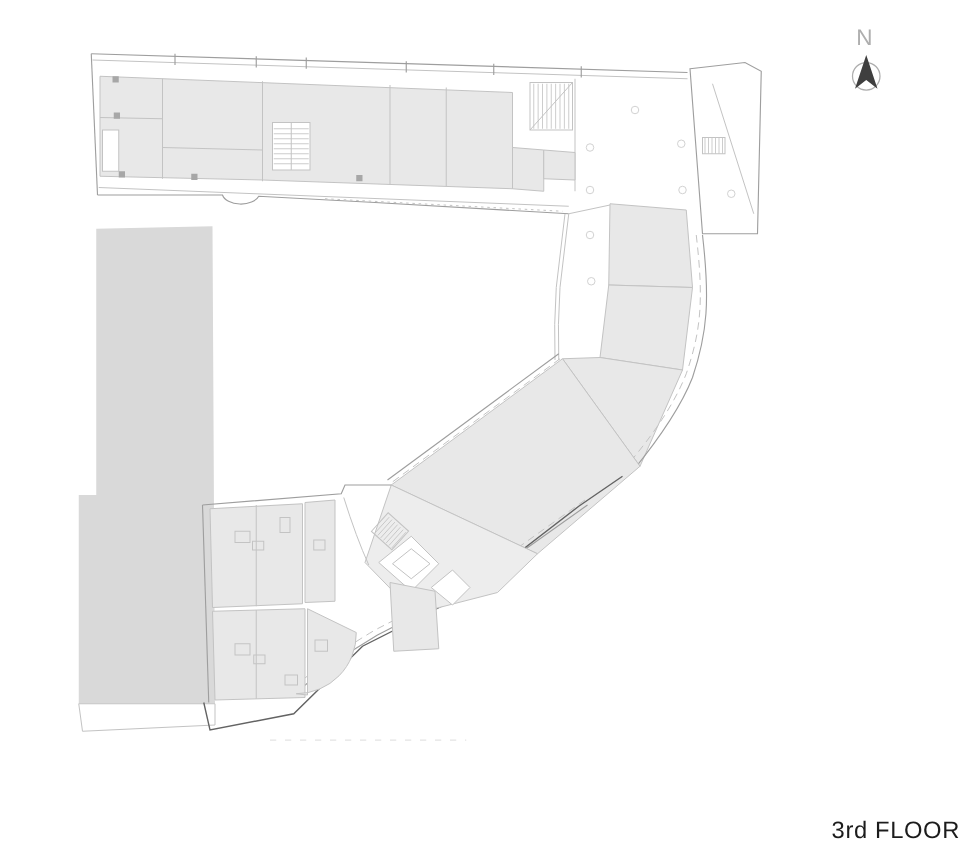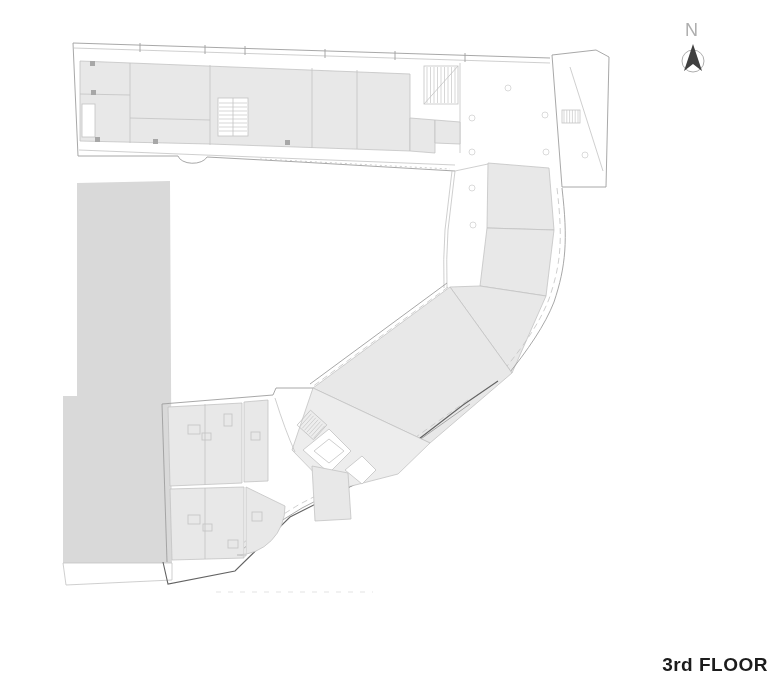--- a/index.html
+++ b/index.html
@@ -7,21 +7,21 @@
     --mass-fill:#d9d9d9; --line-light:#c3c3c3; --line-medium:#9e9e9e;
     --line-dark:#636363; --hatch:#c6c6c6; --column-marker:#a7a7a7;
     --compass:#aeaeae; --needle:#3f3f3f; --title-text:#1c1c1c;
   }
   html,body{margin:0;padding:0;background:var(--background);}
   .page{position:relative;width:780px;height:687px;background:var(--background);
         font-family:"Liberation Sans", sans-serif;overflow:hidden;}
   svg{position:absolute;left:0;top:0;}
   .compass-label{position:absolute;left:685px;top:20px;font-size:18px;color:var(--compass);
         letter-spacing:1px;}
-  .floor-title{position:absolute;right:12px;bottom:11px;font-size:19px;font-weight:bold;
+  .floor-title{position:absolute;right:12px;bottom:11px;font-size:19px;font-weight:normal;
         color:var(--title-text);letter-spacing:0.5px;}
   
   .fill-room{fill:var(--room-fill);stroke:var(--line-light);stroke-width:0.8;}
   .fill-room-light{fill:var(--room-fill-light);stroke:var(--line-light);stroke-width:0.8;}
   .fill-mass{fill:var(--mass-fill);stroke:none;}
   .fill-white{fill:#ffffff;stroke:var(--line-light);stroke-width:0.8;}
   .ln-l{fill:none;stroke:var(--line-light);stroke-width:0.8;}
   .ln-m{fill:none;stroke:var(--line-medium);stroke-width:0.9;}
   .ln-d{fill:none;stroke:var(--line-dark);stroke-width:1.1;}
   .ln-dash{fill:none;stroke:var(--line-light);stroke-width:0.8;stroke-dasharray:6 4;}

